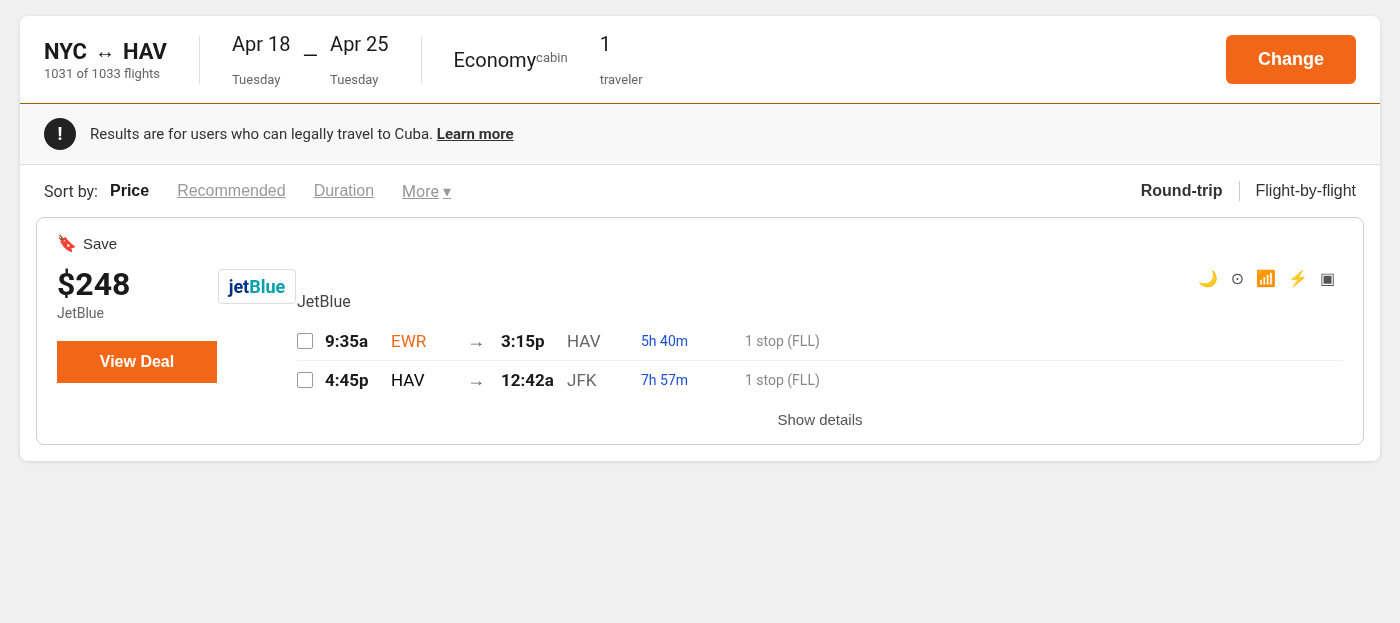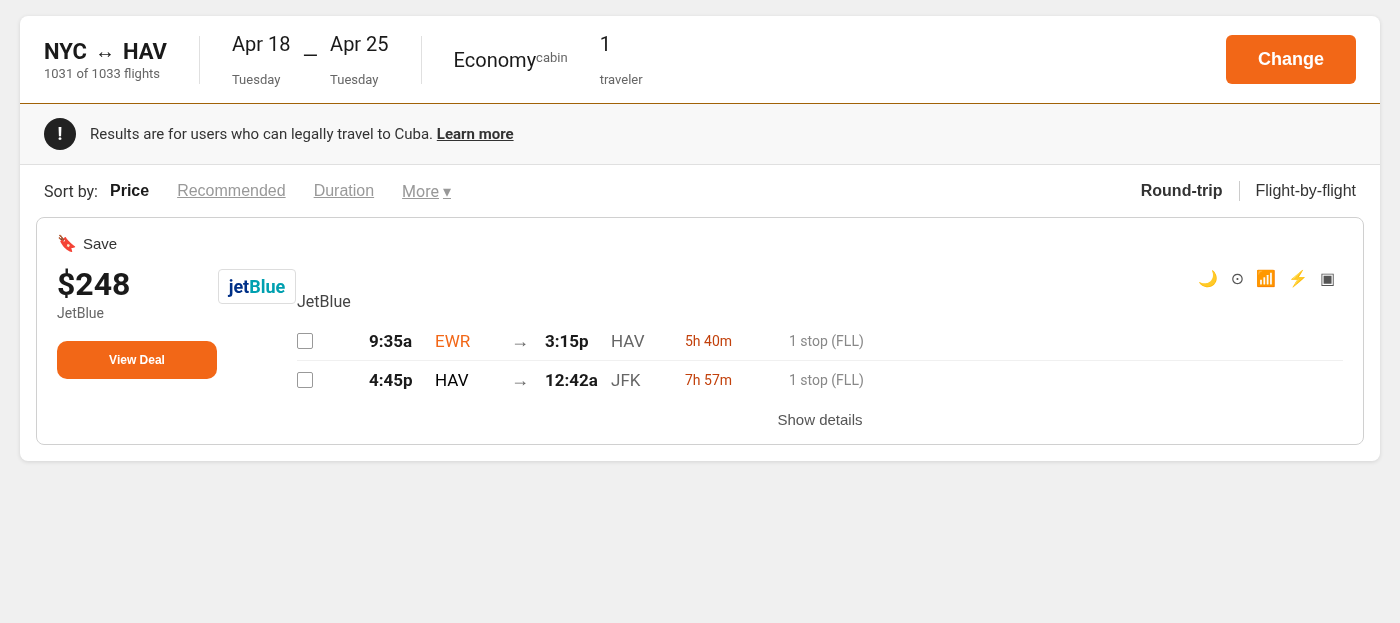--- a/index.html
+++ b/index.html
@@ -254,23 +254,23 @@
     }
     .price-airline {
       font-size: 14px;
       color: #666;
       margin-top: 2px;
     }
     .view-deal-btn {
       background: #f26717;
       color: #fff;
       border: none;
-      border-radius: 10px;
+      border-radius: 0;
       padding: 12px 24px;
-      font-size: 12px;
+      font-size: 16px;
       font-weight: 600;
       cursor: pointer;
       margin-top: 20px;
       width: 160px;
     }
     .logo-col {
       min-width: 80px;
       display: flex;
       flex-direction: column;
       align-items: center;
@@ -316,21 +316,20 @@
       height: 16px;
       border: 1.5px solid #999;
       border-radius: 2px;
       background: #fff;
     }
     .time-depart {
       font-size: 17px;
       font-weight: 700;
       color: #1a1a1a;
       min-width: 60px;
-      margin-left: 44px;
     }
     .airport-code {
       font-size: 17px;
       font-weight: 400;
       min-width: 60px;
       margin-left: 6px;
     }
     .airport-orange { color: #f26717; }
     .arrow-cell {
       font-size: 18px;
@@ -344,21 +343,21 @@
       min-width: 60px;
     }
     .arrive-airport {
       font-size: 17px;
       color: #666;
       min-width: 50px;
       margin-left: 6px;
     }
     .duration {
       font-size: 14px;
-      color: #c2410c;
+      color: #1d4ed8;
       min-width: 80px;
       margin-left: 24px;
     }
     .stops {
       font-size: 14px;
       color: #888;
       margin-left: 24px;
     }
     .icons-col {
       display: flex;

